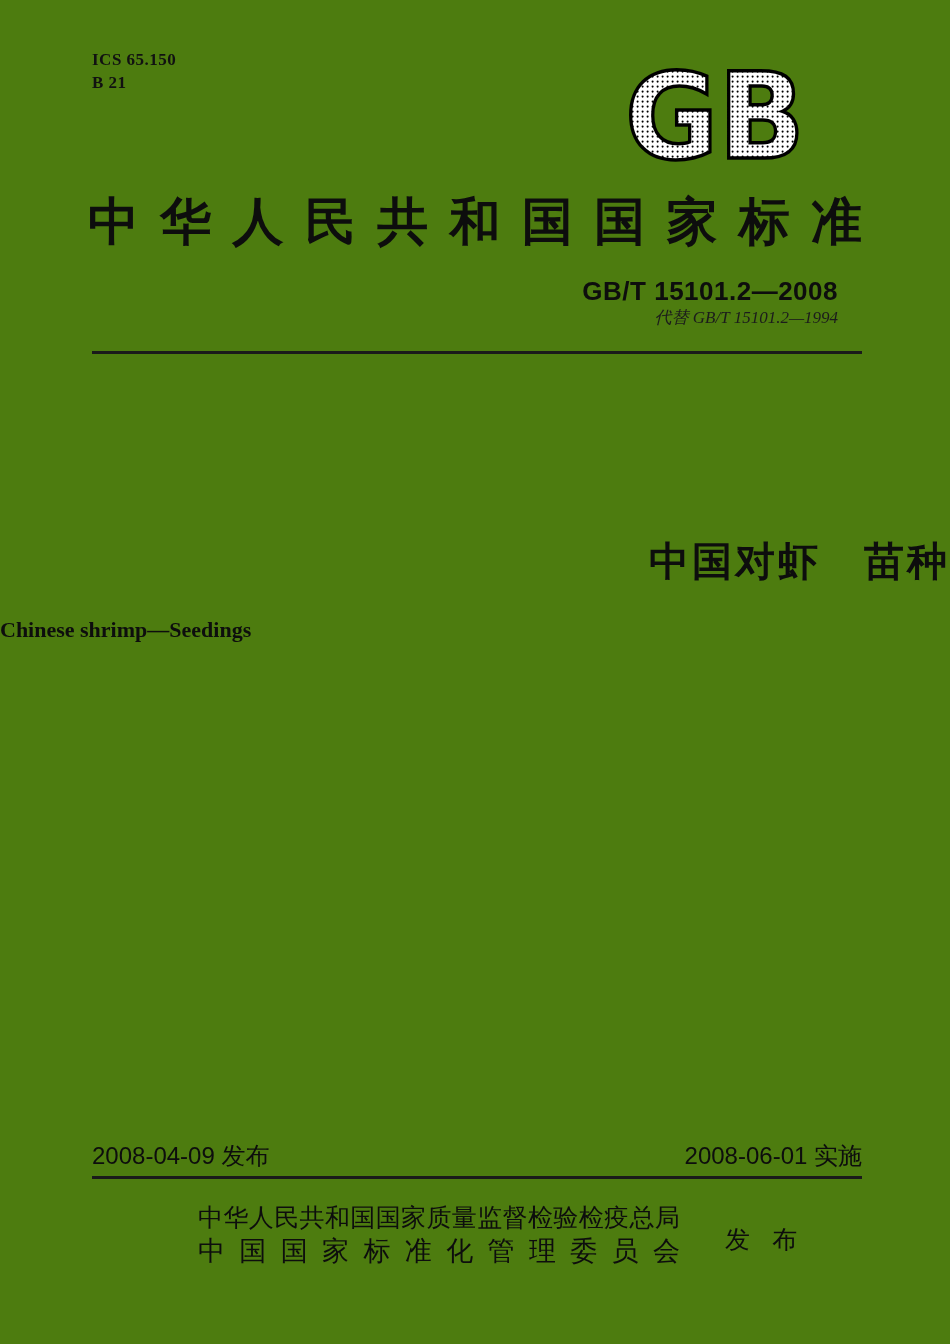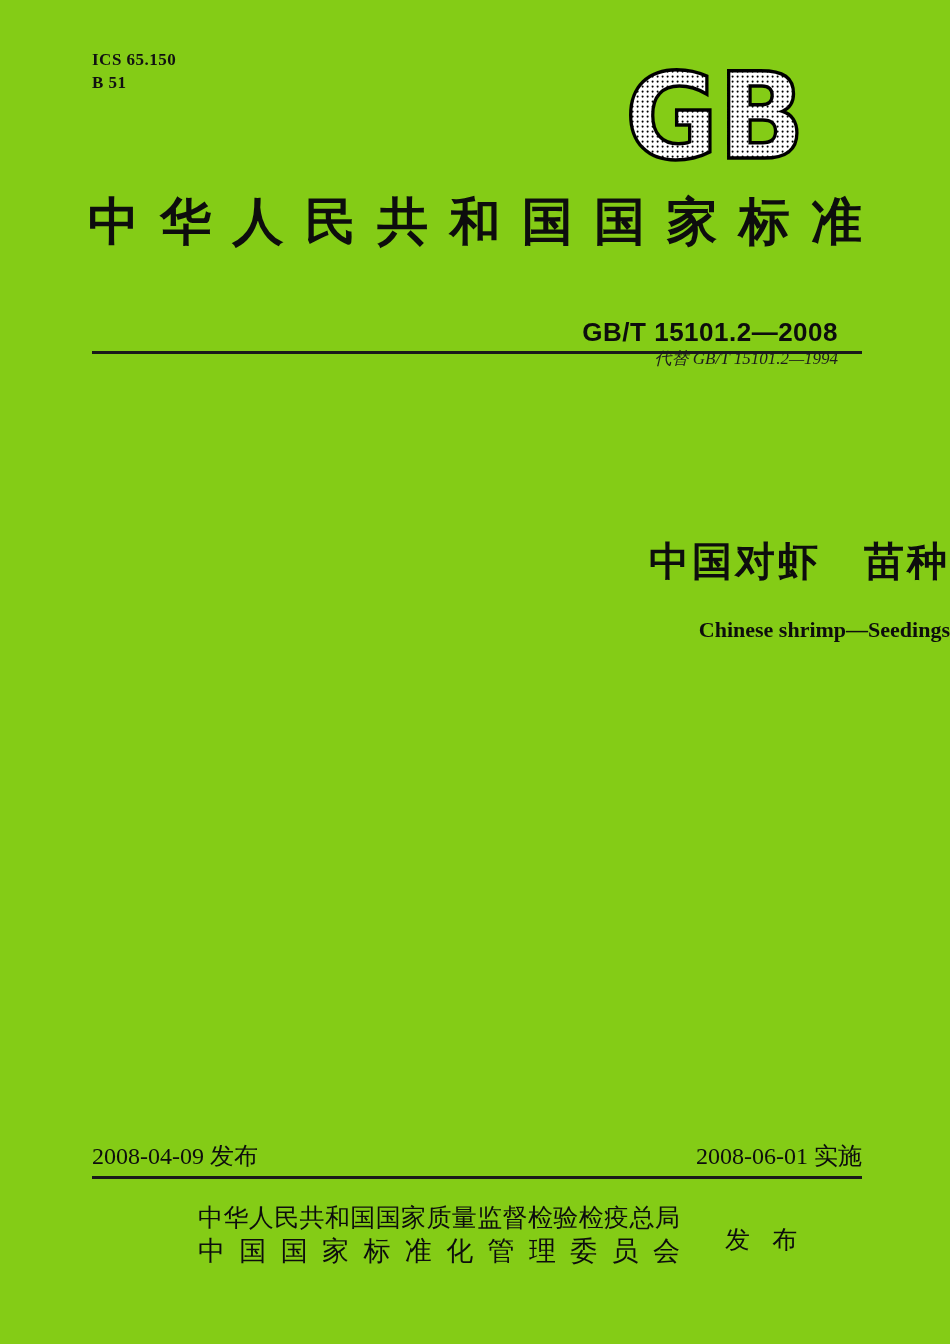--- a/index.html
+++ b/index.html
@@ -1,21 +1,21 @@
 <!DOCTYPE html>
 <html><head>
 <meta charset="utf-8">
 <style>
   html, body { margin: 0; padding: 0; background: #e8e8e8; }
   .page {
     position: relative;
     width: 950px;
     height: 1344px;
     margin: 0 auto;
-    background: #84cc16;
+    background: #4d7c0f;
     color: #111111;
     font-family: "Liberation Serif", serif;
     overflow: hidden;
   }
 
   
   .ics-block {
     position: absolute;
     left: 92px;
     top: 48px;
@@ -52,21 +52,20 @@
   }
   .justify-chars { display: flex; justify-content: space-between; }
   .justify-chars span { display: inline-block; }
 
   
   .std-block {
     position: absolute;
     right: 112px;
     top: 277px;
     text-align: right;
-    margin-top: 41px;
   }
   .std-number {
     font-family: "Liberation Sans", sans-serif;
     font-weight: bold;
     font-size: 26px;
     line-height: 28px;
     letter-spacing: 0.5px;
     color: #0d0d0d;
   }
   .replaces {
@@ -100,36 +99,36 @@
     font-size: 40px;
     letter-spacing: 3px;
     color: #0d0d0d;
     white-space: pre;
   }
   .title-en {
     position: absolute;
     left: 0;
     right: 0;
     top: 617px;
-    text-align: right;
+    text-align: left;
     font-family: "Liberation Serif", serif;
     font-weight: bold;
     font-size: 22px;
     color: #0d0d0d;
   }
 
   
   .dates-row {
     position: absolute;
     left: 92px;
     right: 88px;
     top: 1140px;
     display: flex;
     justify-content: space-between;
-    font-family: Liberation Serif, serif;
+    font-family: Liberation Sans, sans-serif;
     font-size: 24px;
     font-weight: 500;
     color: #0d0d0d;
   }
 
   
   .issuers {
     position: absolute;
     left: 198px;
     top: 1201px;
@@ -159,21 +158,21 @@
     margin-left: 24px;
   }
 </style>
 </head>
 <body>
 
 <div class="page">
 
   <div class="ics-block">
     <div>ICS 65.150</div>
-    <div>B 51</div>
+    <div>B 21</div>
   </div>
 
   <div class="gb-logo">
     <svg viewBox="0 0 188 113" xmlns="http://www.w3.org/2000/svg">
       <defs>
         <pattern id="halftone" width="5" height="5" patternUnits="userSpaceOnUse">
           <rect width="5" height="5" fill="#ffffff"></rect>
           <circle cx="1.6" cy="1.6" r="1.05" fill="#000000"></circle>
         </pattern>
       </defs>

